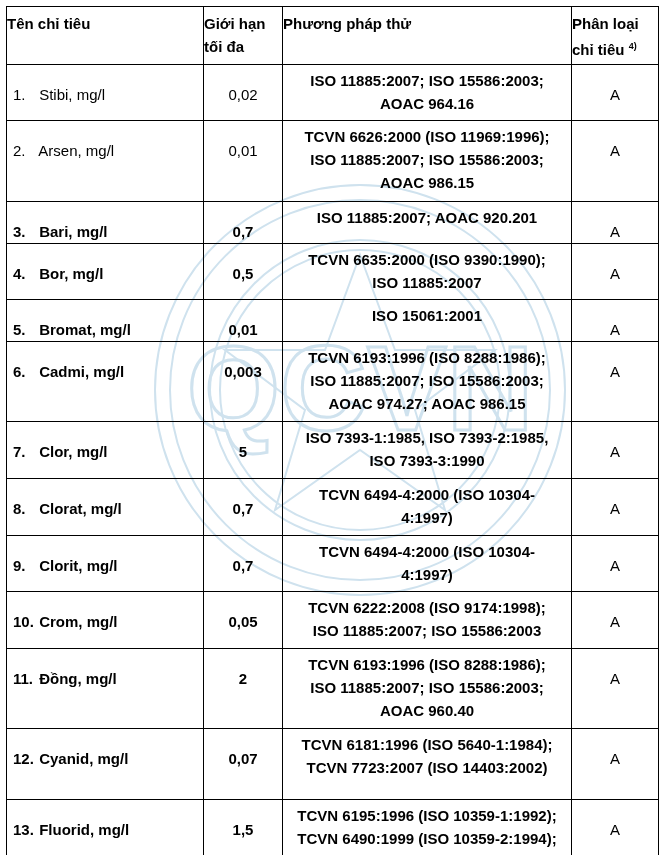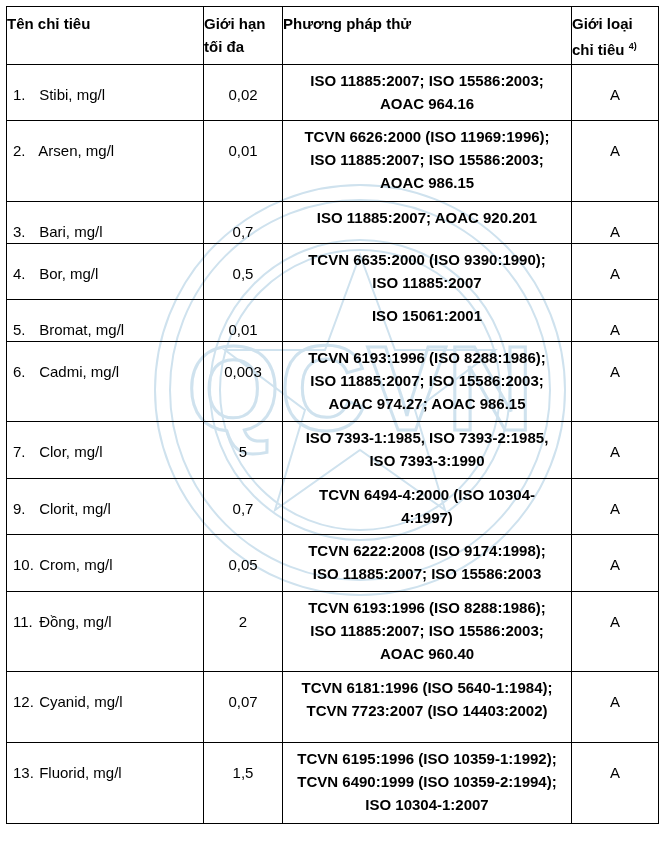--- a/index.html
+++ b/index.html
@@ -12,21 +12,21 @@
   col.c1 { width: 197px; } col.c2 { width: 79px; } col.c3 { width: 289px; } col.c4 { width: 87px; }
   th, td { border: 1.5px solid #000; vertical-align: top; font-size: 15px; line-height: 23px;
            padding: 0; background: transparent; }
   th { font-weight: bold; text-align: left; padding-top: 5px; }
   td.name { padding-left: 6px; text-align: left; }
   td.name .num { display: inline-block; min-width: 22px; }
   td.limit { text-align: center; }
   td.method { text-align: center; padding: 4px 2px; font-weight: bold; }
   td.cls { text-align: center; }
   td { padding-top: 18px; }
-  tr.dash td.name, tr.dash td.limit { border-top-style: dashed; }
+  tr.dash td.name, tr.dash td.limit { border-top-style: dashed; font-weight: bold; }
   th sup { font-size: 9px; vertical-align: 6px; }
   .line { display: block; }
 </style>
 </head>
 <body>
 
 <svg class="watermark" viewBox="0 0 420 420">
   <g fill="none" stroke="#cfe2ee" stroke-width="2">
     <circle cx="210" cy="210" r="205"></circle>
     <circle cx="210" cy="210" r="190"></circle>
@@ -46,21 +46,21 @@
     </colgroup>
   <thead>
     <tr style="height:58px">
       <th><span>Tên chỉ tiêu</span></th>
       <th>
         <span class="line">Giới hạn</span>
         <span class="line">tối đa</span>
       </th>
       <th><span>Phương pháp thử</span></th>
       <th>
-        <span class="line">Giới loại</span>
+        <span class="line">Phân loại</span>
         <span class="line"><span>chỉ tiêu</span> <sup>4)</sup></span>
       </th>
     </tr>
   </thead>
   <tbody id="rows">
       <tr style="height: 56px;">
         <td class="name"><span class="num">1.</span> <span>Stibi, mg/l</span></td>
         <td class="limit">0,02</td>
         <td class="method">
           <span class="line">ISO 11885:2007; ISO 15586:2003;</span>
@@ -115,20 +115,29 @@
       </tr>
       <tr class="dash" style="height: 57px;">
         <td class="name"><span class="num">7.</span> <span>Clor, mg/l</span></td>
         <td class="limit">5</td>
         <td class="method">
           <span class="line">ISO 7393-1:1985, ISO 7393-2:1985,</span>
           <span class="line">ISO 7393-3:1990</span>
         </td>
         <td class="cls">A</td>
       </tr>
+      <tr class="dash" style="height: 57px;">
+        <td class="name"><span class="num">8.</span> <span>Clorat, mg/l</span></td>
+        <td class="limit">0,7</td>
+        <td class="method">
+          <span class="line">TCVN 6494-4:2000 (ISO 10304-</span>
+          <span class="line">4:1997)</span>
+        </td>
+        <td class="cls">A</td>
+      </tr>
       <tr class="dash" style="height: 56px;">
         <td class="name"><span class="num">9.</span> <span>Clorit, mg/l</span></td>
         <td class="limit">0,7</td>
         <td class="method">
           <span class="line">TCVN 6494-4:2000 (ISO 10304-</span>
           <span class="line">4:1997)</span>
         </td>
         <td class="cls">A</td>
       </tr>
       <tr class="dash" style="height: 57px;">

